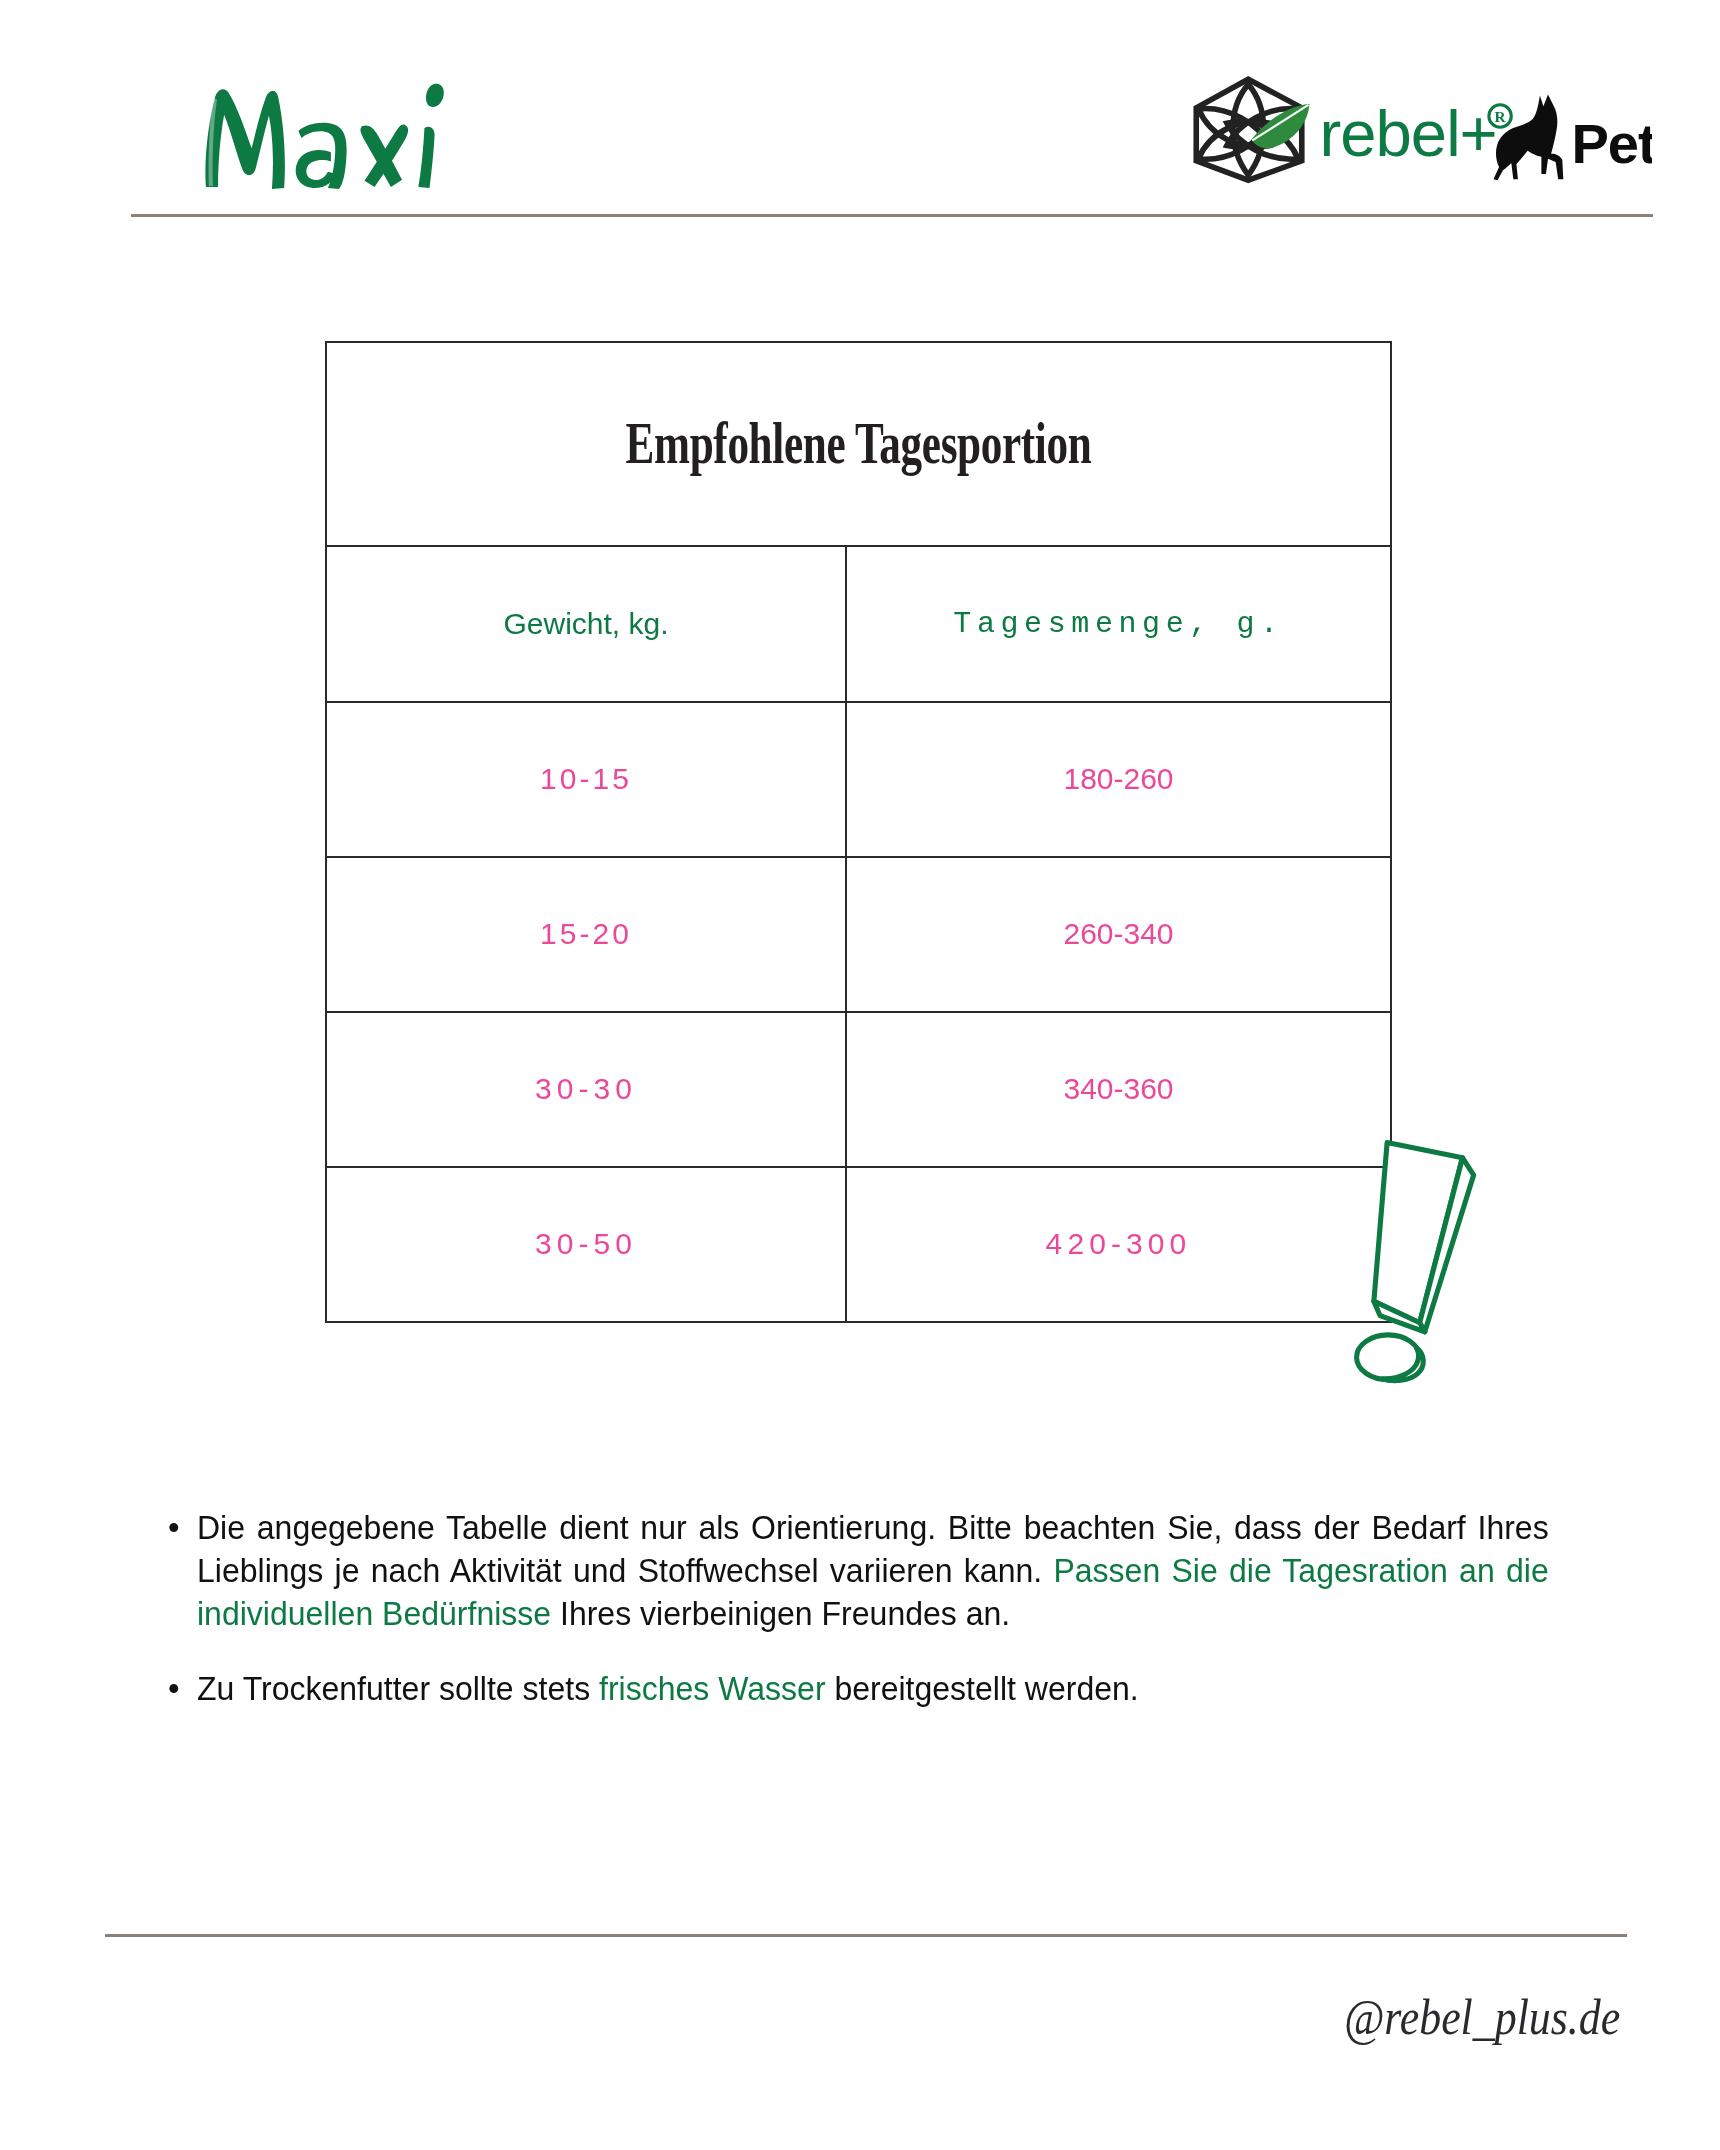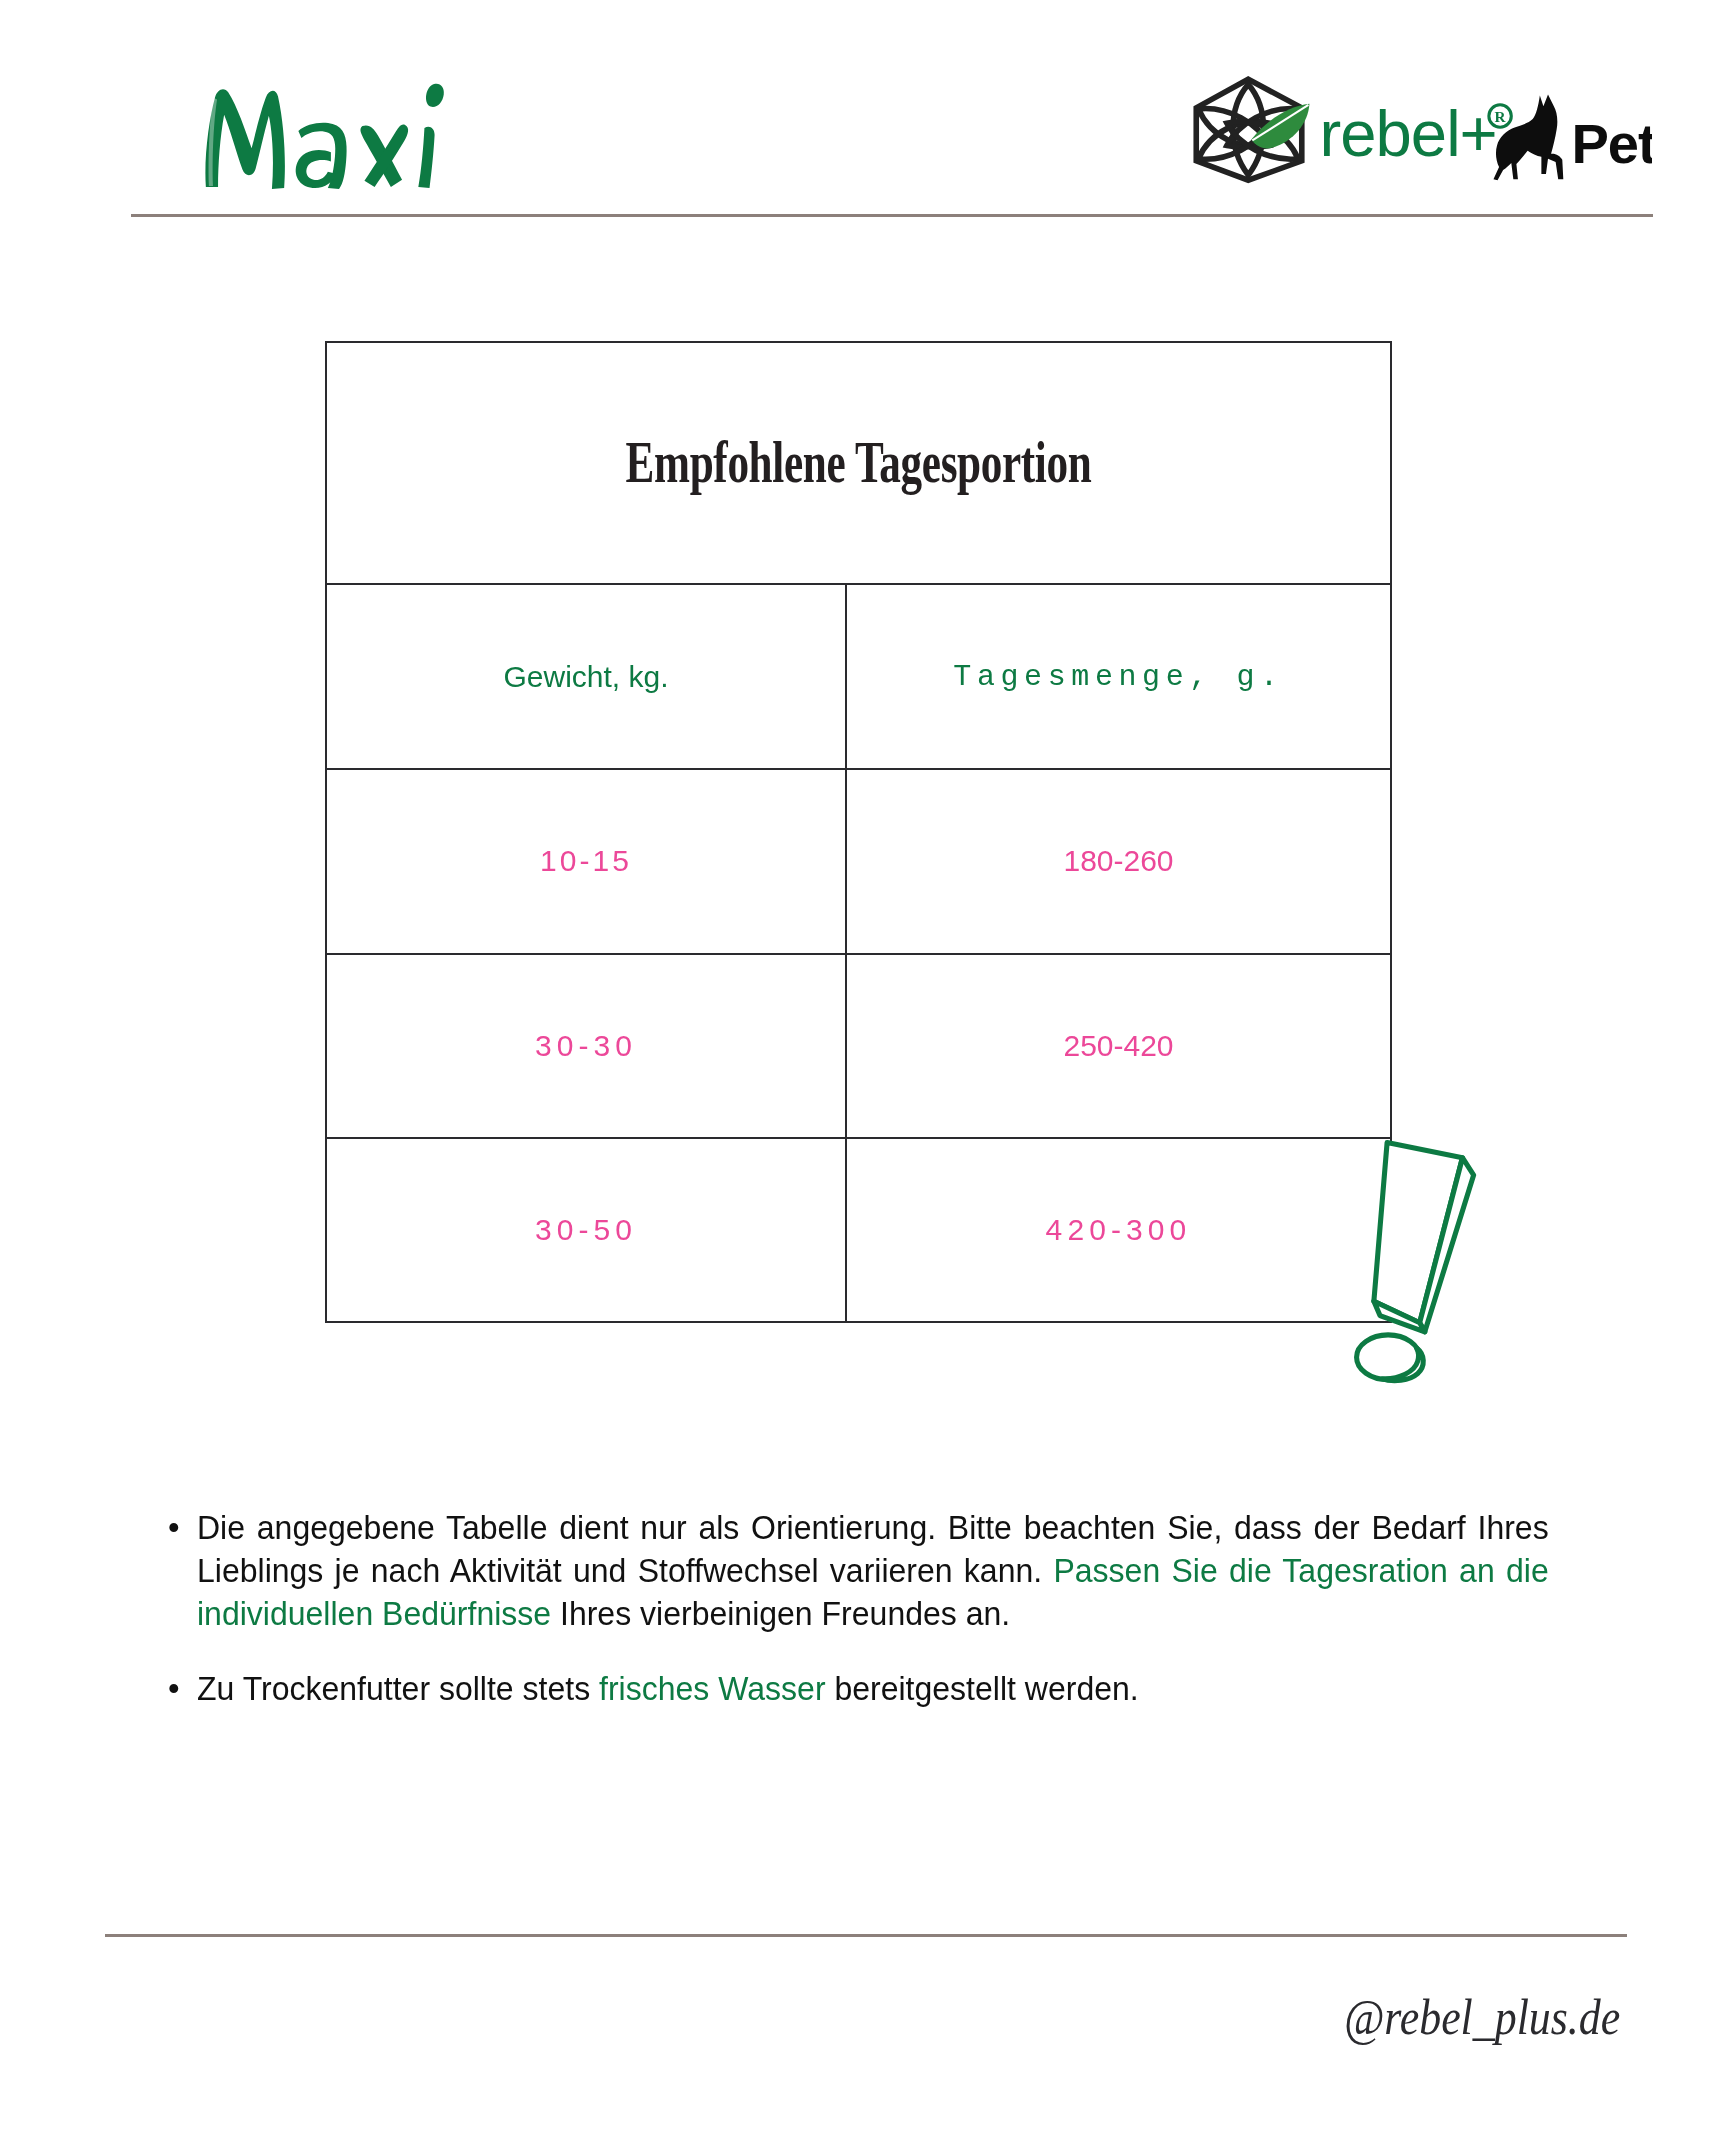--- a/index.html
+++ b/index.html
@@ -268,24 +268,32 @@
       <tr>
         <td class="data-cell">
           <span class="data-val sp-1">10-15</span>
         </td>
         <td class="data-cell">
           <span class="data-val sp-0">180-260</span>
         </td>
       </tr>
       <tr>
         <td class="data-cell">
+          <span class="data-val sp-1">15-20</span>
+        </td>
+        <td class="data-cell">
+          <span class="data-val sp-0">260-340</span>
+        </td>
+      </tr>
+      <tr>
+        <td class="data-cell">
           <span class="data-val sp-2">30-30</span>
         </td>
         <td class="data-cell">
-          <span class="data-val sp-0">250-420</span>
+          <span class="data-val sp-0">340-360</span>
         </td>
       </tr>
       <tr>
         <td class="data-cell">
           <span class="data-val sp-2">30-50</span>
         </td>
         <td class="data-cell">
           <span class="data-val sp-2">420-300</span>
         </td>
       </tr>

